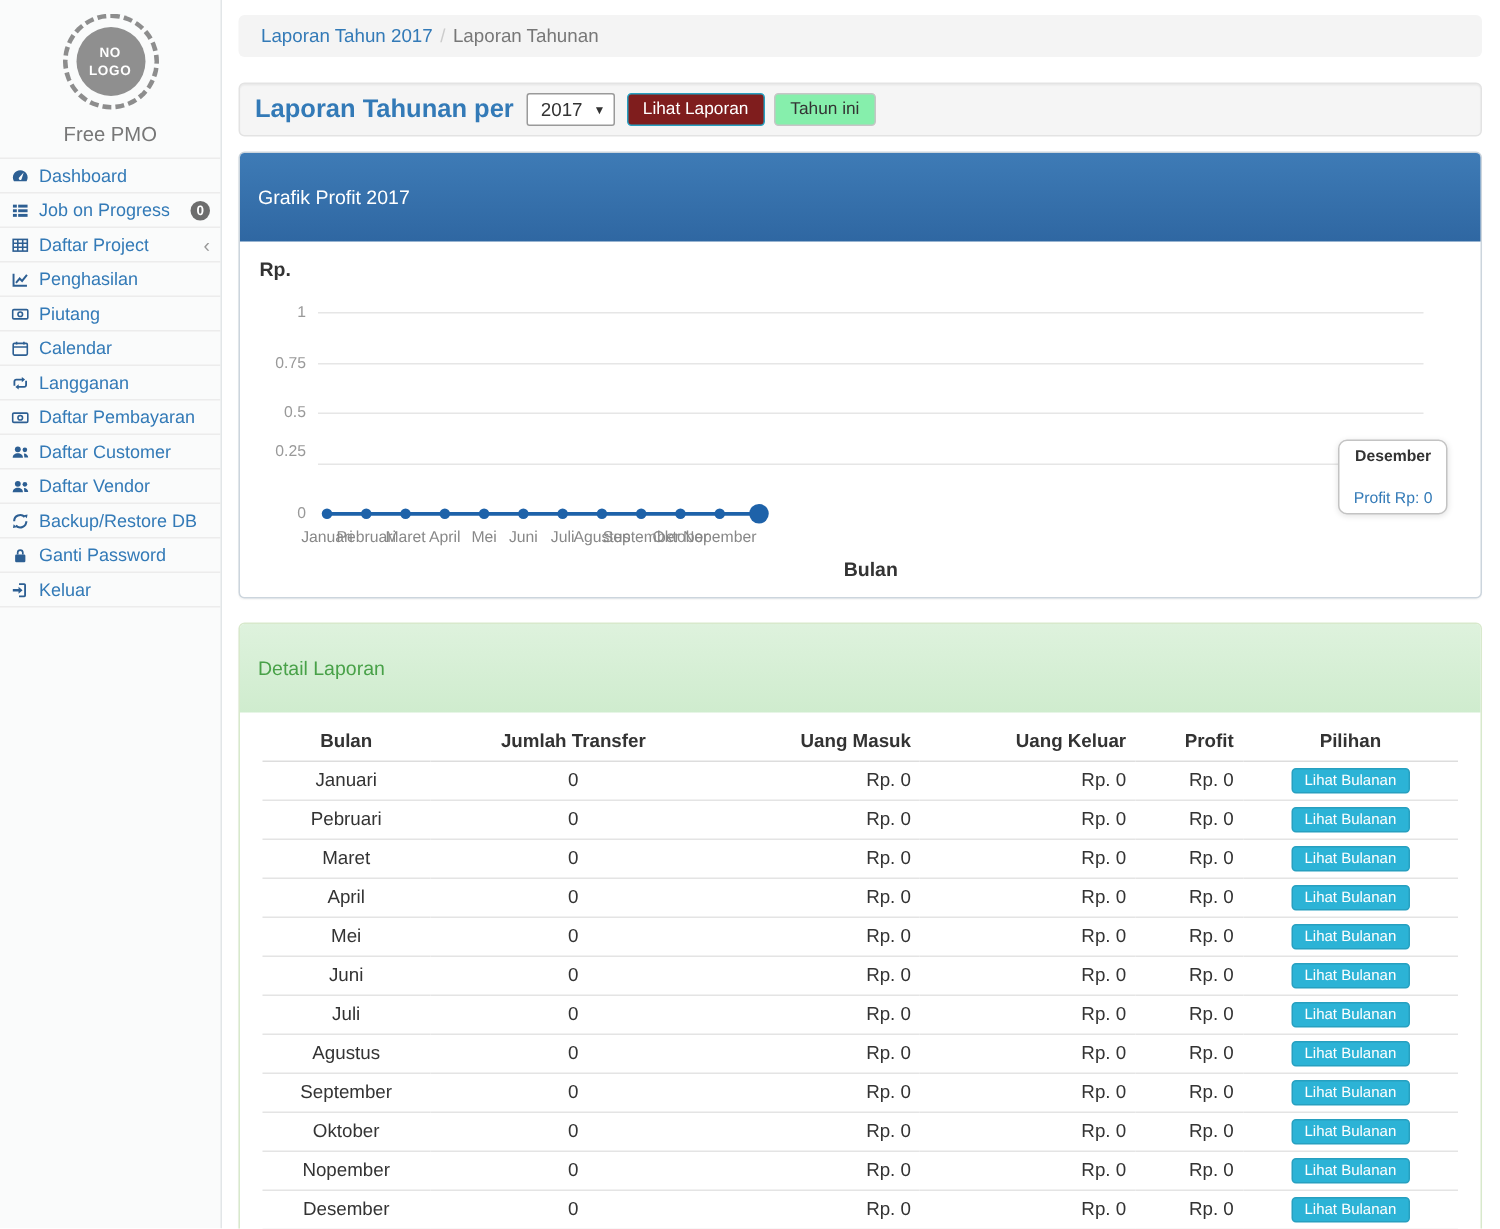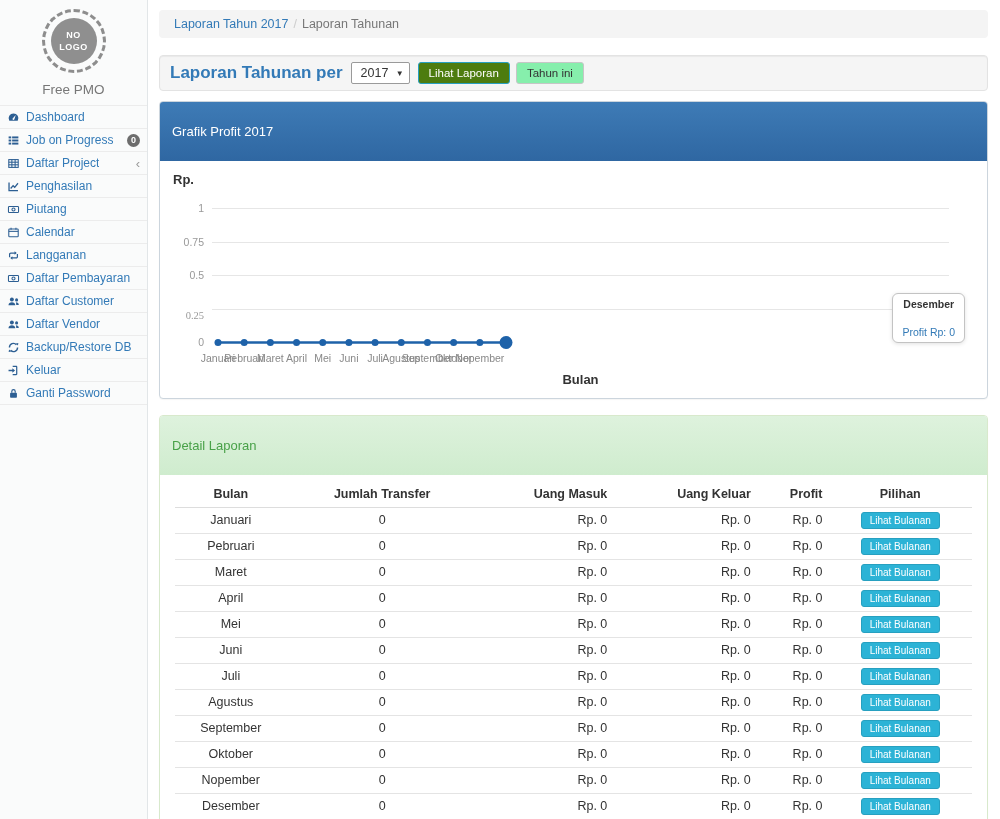--- a/index.html
+++ b/index.html
@@ -41,21 +41,21 @@
 
   .well { background:#f5f5f5; border:1px solid #e3e3e3; border-radius:4px;
     box-shadow:inset 0 1px 1px rgba(0,0,0,.05); padding:6px 10px;
     display:flex; align-items:center; margin-bottom:10px; }
   .well-label { color:#337ab7; font-weight:bold; font-size:17px; margin-right:8px; }
   .select-wrap { position:relative; margin-right:8px; display:inline-flex; align-items:center; }
   select { appearance:none; -webkit-appearance:none; border:1px solid #9a9a9a; border-radius:2px;
     background:#fff; font-size:12.5px; padding:3px 20px 3px 9px; font-family:inherit; color:#333; cursor:pointer; }
   .select-arrow { position:absolute; right:6px; font-size:8px; color:#333; pointer-events:none; }
   .btn { border-radius:3px; font-size:11.5px; padding:4px 10px; cursor:pointer; font-family:inherit; }
-  .btn-info { background:#4d7c0f; border:1px solid #27a0c0; color:#fff; margin-right:6px; }
+  .btn-info { background:#7f1d1d; border:1px solid #27a0c0; color:#fff; margin-right:6px; }
   .btn-default { background:#86efac; border:1px solid #c6c6c6; color:#333; }
 
   .panel { border-radius:4px; margin-bottom:16px; background:#fff; box-shadow:0 1px 1px rgba(0,0,0,.04); }
   .panel-heading { padding:22px 12px; font-size:13px; border-radius:3px 3px 0 0; }
   .panel-primary { border:1px solid #ccd5dd; }
   .panel-primary .panel-heading { background:linear-gradient(#3e7bb6,#2f67a2); color:#fff; }
   .panel-success { border:1px solid #d8e9cc; }
   .panel-success .panel-heading { background:linear-gradient(#def2dd,#cfecce); color:#48a148; }
   .panel-success .panel-body { padding:6px 15px 12px; }
 
@@ -217,34 +217,34 @@
                 <path d="M3 8a5 5 0 0 1 8.6-3.5"></path>
                 <path d="M10.8 3l3.2-.6-.6 3.2z" fill="currentColor" stroke="none"></path>
                 <path d="M5.2 13l-3.2.6.6-3.2z" fill="currentColor" stroke="none"></path>
               </svg>
             </span>
             <span class="side-label">Backup/Restore DB</span>
           </div>
           <div class="side-item">
             <span class="side-icon">
               <svg viewBox="0 0 16 16" fill="currentColor">
+                <path d="M5.2 7V5.4a2.8 2.8 0 0 1 5.6 0V7H9.4V5.4a1.4 1.4 0 0 0-2.8 0V7z"></path>
+                <rect x="3.8" y="7" width="8.4" height="6.3" rx="1"></rect>
+              </svg>
+            </span>
+            <span class="side-label">Ganti Password</span>
+          </div>
+          <div class="side-item">
+            <span class="side-icon">
+              <svg viewBox="0 0 16 16" fill="currentColor">
                 <path d="M7 2.2h4.3c.8 0 1.4.6 1.4 1.4v8.8c0 .8-.6 1.4-1.4 1.4H7v-1.5h4.2V3.7H7z"></path>
                 <path d="M6.6 5.1 9.9 8l-3.3 2.9V9H1.9V7h4.7z"></path>
               </svg>
             </span>
             <span class="side-label">Keluar</span>
-          </div>
-          <div class="side-item">
-            <span class="side-icon">
-              <svg viewBox="0 0 16 16" fill="currentColor">
-                <path d="M5.2 7V5.4a2.8 2.8 0 0 1 5.6 0V7H9.4V5.4a1.4 1.4 0 0 0-2.8 0V7z"></path>
-                <rect x="3.8" y="7" width="8.4" height="6.3" rx="1"></rect>
-              </svg>
-            </span>
-            <span class="side-label">Ganti Password</span>
           </div>
         </nav>
     </aside>
 
     <main class="main">
 
       <div class="breadcrumb">
         <a>Laporan Tahun 2017</a><span class="bc-sep">/</span><span class="bc-current">Laporan Tahunan</span>
       </div>
 
@@ -263,21 +263,21 @@
         <div class="panel-body chart-body">
           <div class="ylab">Rp.</div>
           <div class="plot">
               <div class="gridline" style="top: 47px;"></div>
               <div class="ytick" style="top: 41px;">1</div>
               <div class="gridline" style="top: 80.5px;"></div>
               <div class="ytick" style="top: 74.5px;">0.75</div>
               <div class="gridline" style="top: 114px;"></div>
               <div class="ytick" style="top: 108px;">0.5</div>
               <div class="gridline" style="top: 147.5px;"></div>
-              <div class="ytick" style="top: 149px; font-family: Liberation Serif, serif;">0.25</div>
+              <div class="ytick" style="top: 134px;">0.25</div>
               <div class="ytick" style="top: 175px;">0</div>
               <svg class="line-svg">
                 <path d="M6,181.5 L32.18181818181819,181.5 L58.36363636363637,181.5 L84.54545454545455,181.5 L110.72727272727273,181.5 L136.9090909090909,181.5 L163.0909090909091,181.5 L189.27272727272728,181.5 L215.45454545454547,181.5 L241.63636363636363,181.5 L267.8181818181818,181.5 L294,181.5" stroke="#1e62a9" stroke-width="2.5" fill="none"></path>
                 <circle cx="6" cy="181.5" r="3.5" fill="#1e62a9"></circle>
                 <circle cx="32.18181818181819" cy="181.5" r="3.5" fill="#1e62a9"></circle>
                 <circle cx="58.36363636363637" cy="181.5" r="3.5" fill="#1e62a9"></circle>
                 <circle cx="84.54545454545455" cy="181.5" r="3.5" fill="#1e62a9"></circle>
                 <circle cx="110.72727272727273" cy="181.5" r="3.5" fill="#1e62a9"></circle>
                 <circle cx="136.9090909090909" cy="181.5" r="3.5" fill="#1e62a9"></circle>
                 <circle cx="163.0909090909091" cy="181.5" r="3.5" fill="#1e62a9"></circle>

